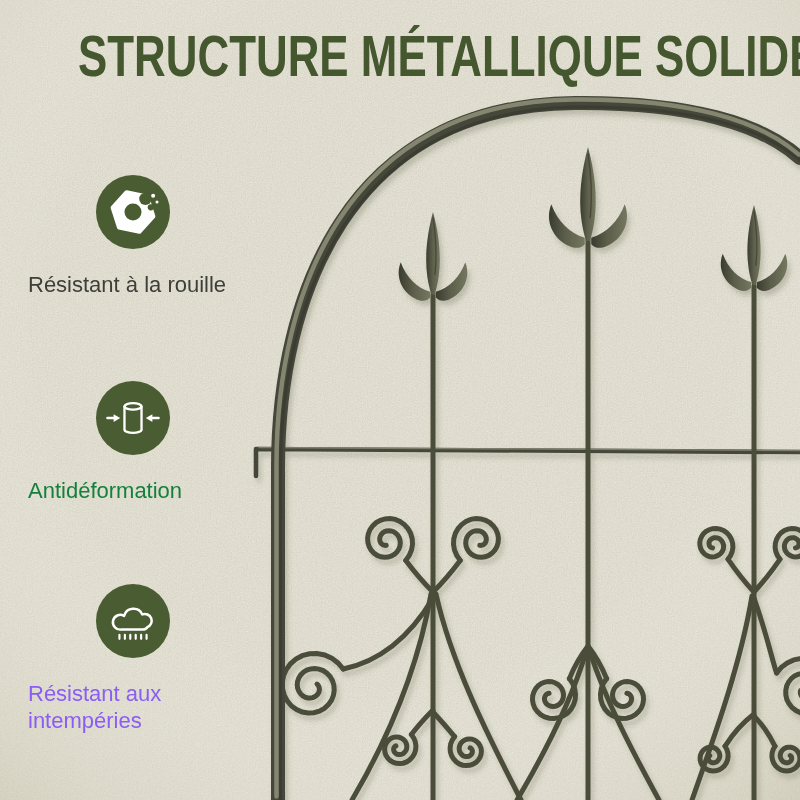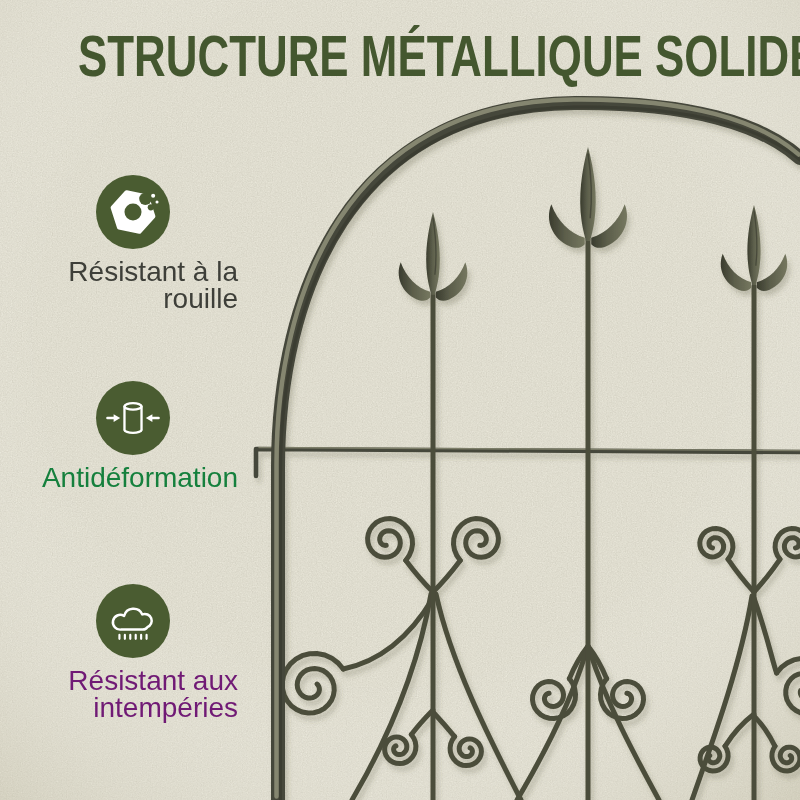--- a/index.html
+++ b/index.html
@@ -11,21 +11,21 @@
     text-align:center;font-weight:700;font-size:57px;line-height:1.0;
     letter-spacing:0px;white-space:nowrap;
     transform:translateX(-14px) scaleX(0.77);transform-origin:50% 50%;
   }
   .features{position:absolute;left:0;top:0;width:266px;height:800px;}
   .feature{position:absolute;left:0;width:266px;display:flex;flex-direction:column;align-items:center;}
   .f1{top:175px;} .f2{top:381px;} .f3{top:584px;}
   .badge{width:74px;height:74px;border-radius:50%;display:flex;align-items:center;justify-content:center;}
   .badge svg{display:block;}
   .feature .label{
-    margin-top:9px;font-size:28px;line-height:27px;text-align:right;
+    margin-top:22px;font-size:22px;line-height:27px;text-align:left;
     width:210px;font-weight:400;
   }
 </style>
 </head>
 <body style="background: rgb(241, 239, 226);">
 
 <div class="stage">
 
   <svg id="scene" viewBox="0 0 800 800" aria-hidden="true">
     <defs>
@@ -134,17 +134,17 @@
       <div class="label" style="color: #15803d;">Antidéformation</div>
     </div>
 
     <div class="feature f3">
       <div class="badge" style="background: rgb(74, 92, 49);">
         <svg width="62" height="62" viewBox="-40 -40 80 80" fill="none">
           <path d="M-15 11 A9.5 9.5 0 1 1 -11.5 -6.5 A12.5 12.5 0 0 1 12 -8.5 A8.5 8.5 0 1 1 18.5 8 Q16.5 11 12.5 11 Z" stroke-width="3.2" stroke-linejoin="round" stroke-linecap="round" stroke="#ffffff"></path>
           <path d="M-17.5 18 V23 M-10.5 18 V23 M-3.5 18 V23 M3.5 18 V23 M10.5 18 V23 M17.5 18 V23" stroke-width="2.8" stroke-linecap="round" stroke="#ffffff"></path>
         </svg>
       </div>
-      <div class="label" style="color: #701a75;">Résistant aux intempéries</div>
+      <div class="label" style="color: #8b5cf6;">Résistant aux intempéries</div>
     </div>
 
   </div>
 </div>
 
 </body></html>

